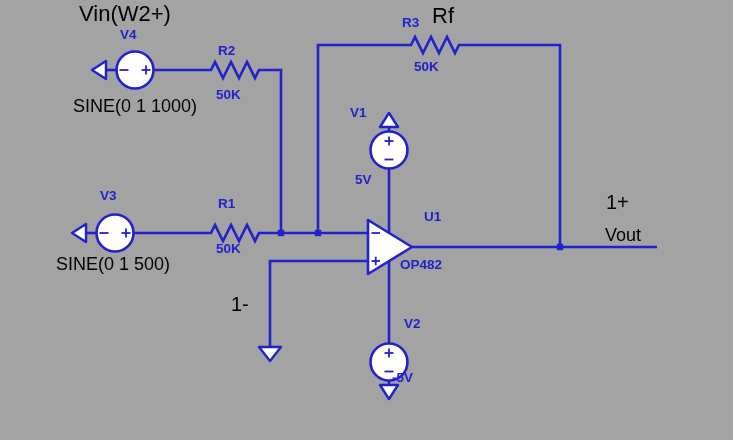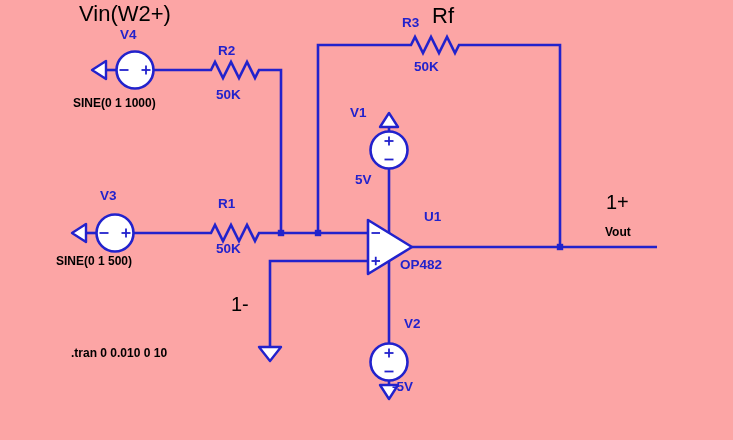--- a/index.html
+++ b/index.html
@@ -1,23 +1,23 @@
 <!DOCTYPE html>
 <html><head>
 <meta charset="utf-8">
 <style>
   html,body{margin:0;padding:0;background:#ffffff;}
   .canvas{
-    position:relative;width:733px;height:440px;background:#fca5a5;
+    position:relative;width:733px;height:440px;background:#a3a3a3;
     font-family:"Liberation Sans",sans-serif;overflow:hidden;
   }
   .canvas svg{position:absolute;left:0;top:0;}
   .lbl{position:absolute;white-space:pre;line-height:1.1;}
   .t-blue{color:#2222cc;font-weight:700;font-size:13.5px;}
-  .t-blk-sm{color:#000000;font-weight:700;font-size:12px;}
+  .t-blk-sm{color:#000000;font-weight:400;font-size:18px;}
   .t-blk-lg{color:#000000;font-weight:400;font-size:22px;}
   .t-blk-md{color:#000000;font-weight:400;font-size:20px;}
 </style>
 </head>
 <body>
 
 <div class="canvas">
 
   <svg width="733" height="440" viewBox="0 0 733 440">
 
@@ -92,33 +92,32 @@
       <polygon points="380,385 398,385 389,399"></polygon>
       <polygon points="259,347 281,347 270,361"></polygon>
     </g>
   </svg>
 
   <div class="lbl t-blk-lg" style="left:79px;top:2px">Vin(W2+)</div>
   <div class="lbl t-blk-lg" style="left:432px;top:4px">Rf</div>
   <div class="lbl t-blk-md" style="left:606px;top:191px">1+</div>
   <div class="lbl t-blk-md" style="left:231px;top:293px">1-</div>
   <div class="lbl t-blk-sm" style="left:605px;top:226px">Vout</div>
-  <div class="lbl t-blk-sm" style="left:71px;top:347px">.tran 0 0.010 0 10</div>
 
   <div class="lbl t-blk-sm" style="left:73px;top:97px">SINE(0 1 1000)</div>
   <div class="lbl t-blk-sm" style="left:56px;top:255px">SINE(0 1 500)</div>
 
   <div class="lbl t-blue" style="left:120px;top:28px">V4</div>
   <div class="lbl t-blue" style="left:218px;top:44px">R2</div>
   <div class="lbl t-blue" style="left:216px;top:88px">50K</div>
   <div class="lbl t-blue" style="left:402px;top:16px">R3</div>
   <div class="lbl t-blue" style="left:414px;top:60px">50K</div>
   <div class="lbl t-blue" style="left:350px;top:106px">V1</div>
   <div class="lbl t-blue" style="left:355px;top:173px">5V</div>
   <div class="lbl t-blue" style="left:100px;top:189px">V3</div>
   <div class="lbl t-blue" style="left:218px;top:197px">R1</div>
   <div class="lbl t-blue" style="left:216px;top:242px">50K</div>
   <div class="lbl t-blue" style="left:424px;top:210px">U1</div>
   <div class="lbl t-blue" style="left:400px;top:258px">OP482</div>
   <div class="lbl t-blue" style="left:404px;top:317px">V2</div>
-  <div class="lbl t-blue" style="left:392px;top:380px">-5V</div>
+  <div class="lbl t-blue" style="left:392px;top:371px">-5V</div>
 
 </div>
 
 </body></html>

